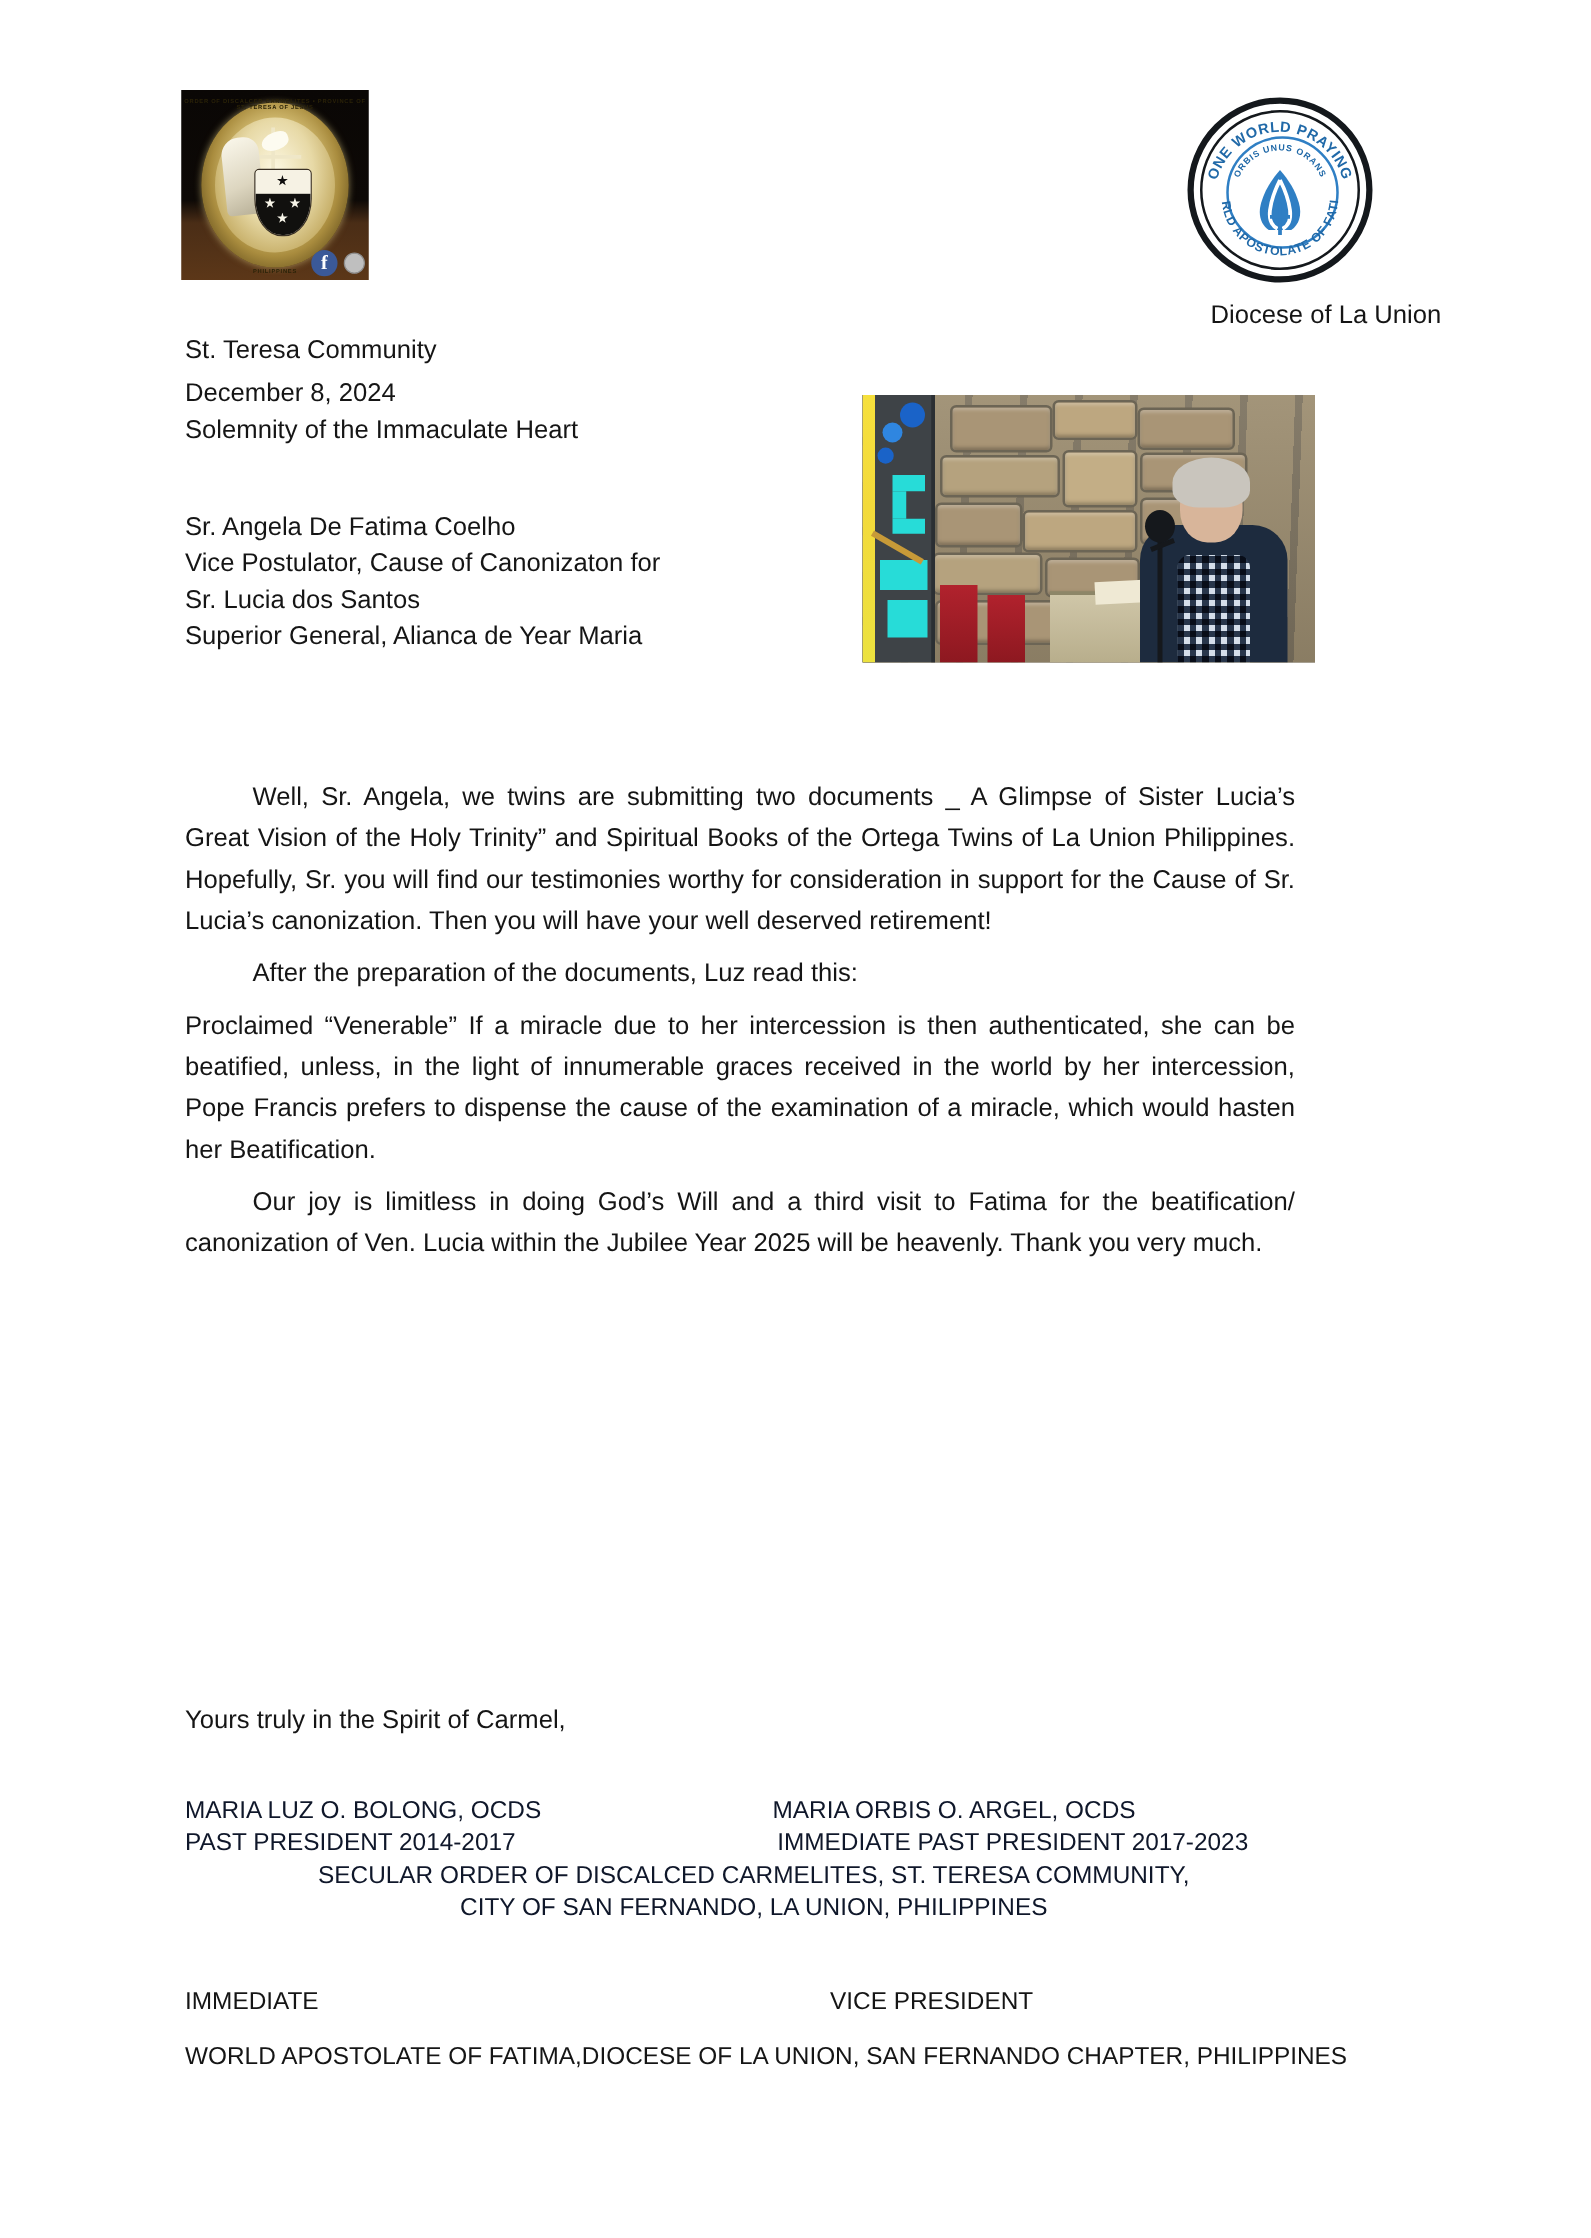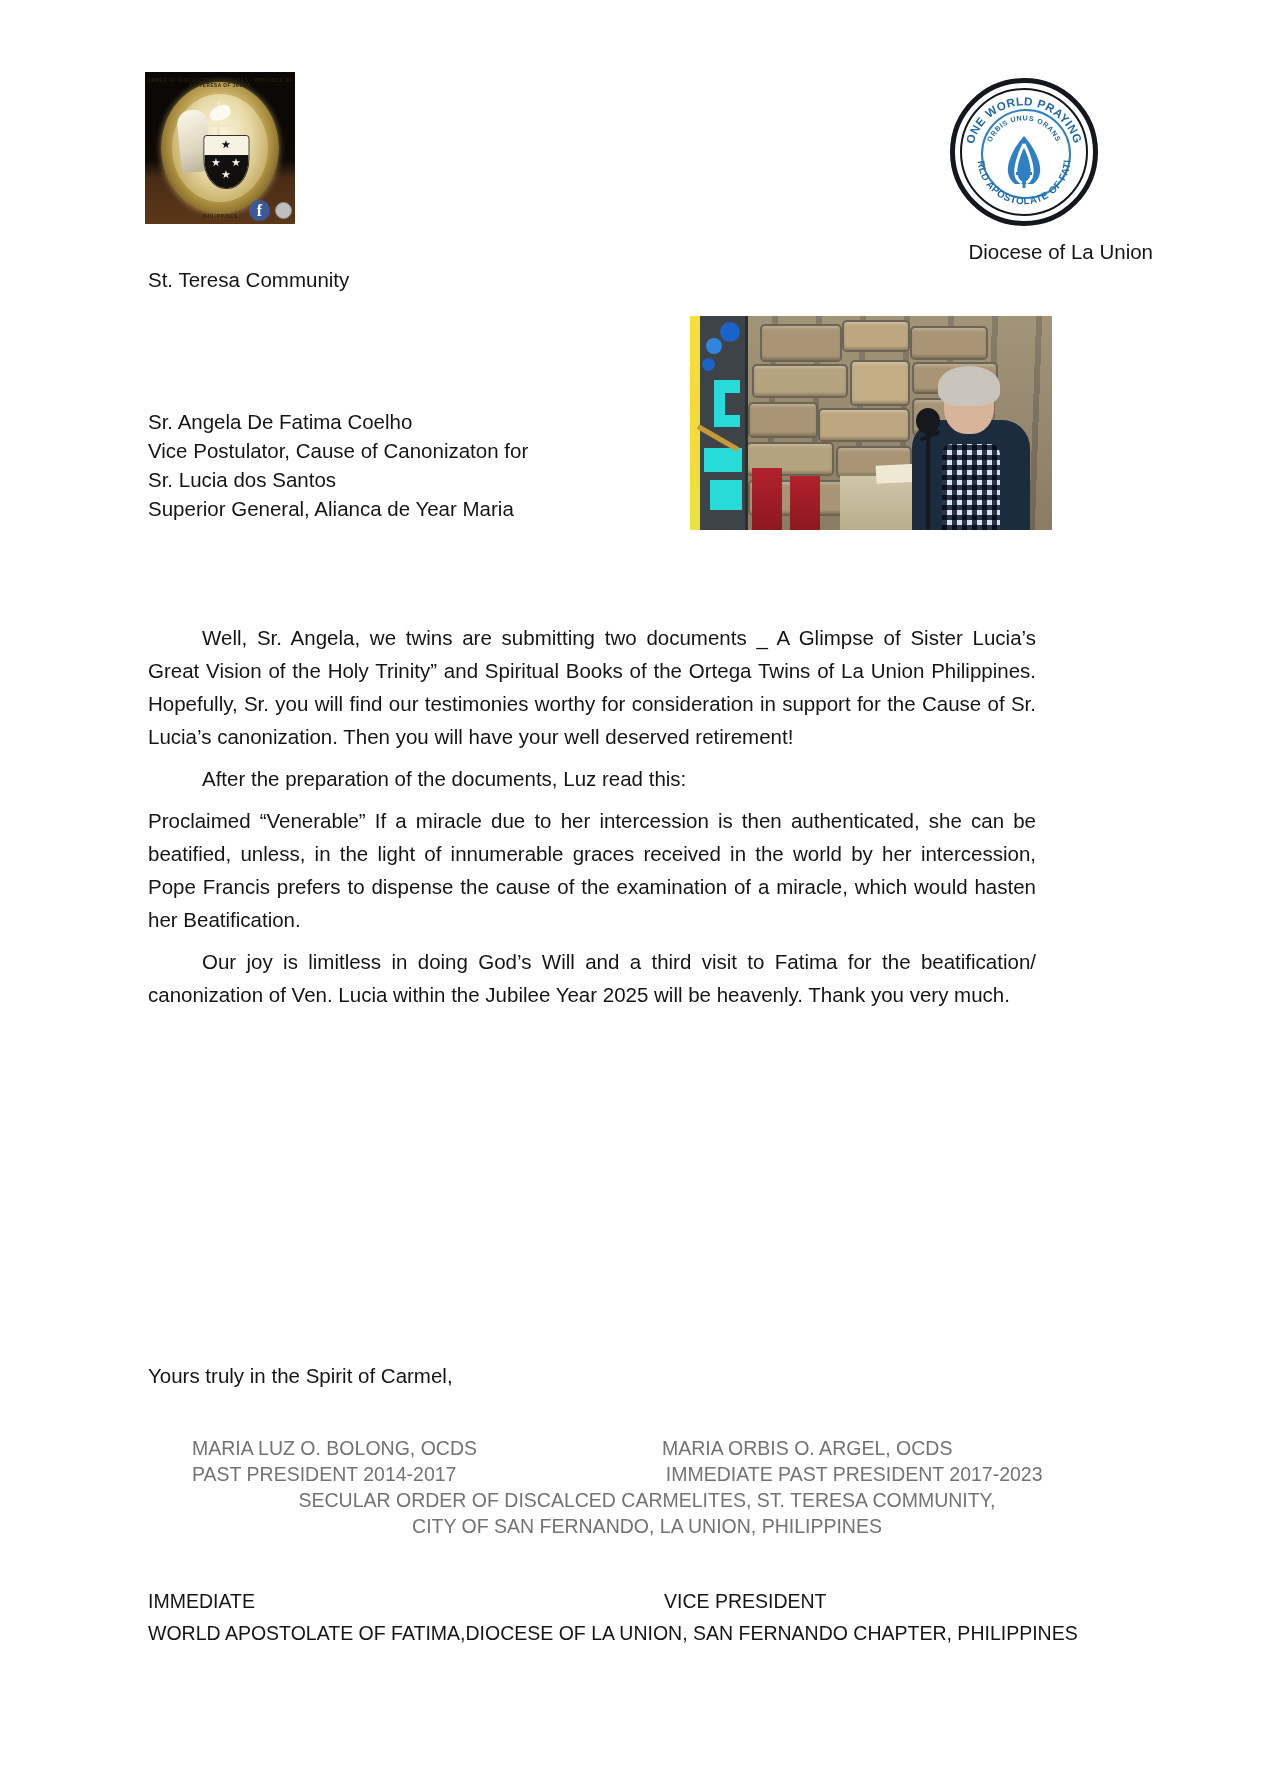--- a/index.html
+++ b/index.html
@@ -431,22 +431,21 @@
     font-size: 20.5px;
     color: #151515;
   }
   .sign-grid {
     position: absolute;
     left: 148px;
     top: 1435px;
     width: 890px;
     font-size: 19.5px;
     line-height: 26px;
-    color: #737373;
-    margin-left: 44px;
+    color: #0f172a;
   }
   .sign-row {
     display: flex;
     justify-content: flex-start;
   }
   .sign-col-left { width: 470px; }
   .sign-col-right { width: 420px; }
   .sign-row.r2 .sign-col-right { padding-left: 8px; }
   .sign-center {
     text-align: center;
@@ -460,21 +459,21 @@
     font-size: 19.5px;
     line-height: 26px;
     color: #151515;
   }
   .footer-roles .roles-row {
     display: flex;
   }
   .footer-roles .role-left { width: 516px; }
   .footer-roles .role-right { width: 374px; }
   .footer-org {
-    margin-top: 6px;
+    margin-top: 18px;
     white-space: nowrap;
   }
 </style>
 </head>
 <body>
 
 <div class="page">
 
   <div class="header">
 
@@ -529,20 +528,24 @@
             <textPath href="#arcInnerTop" startOffset="50%" text-anchor="middle">ORBIS UNUS ORANS</textPath>
           </text>
         </svg>
       </div>
     </div>
 
     <div class="header-label-left">St. Teresa Community</div>
     <div class="header-label-right">Diocese of La Union</div>
   </div>
 
+  <div class="date-block">
+    <div>December 8, 2024</div>
+    <div>Solemnity of the Immaculate Heart</div>
+  </div>
 
   <div class="addressee-block">
     <div>Sr. Angela De Fatima Coelho</div>
     <div>Vice Postulator, Cause of Canonizaton for</div>
     <div>Sr. Lucia dos Santos</div>
     <div>Superior General, Alianca de Year Maria</div>
   </div>
 
   <div class="photo">
     <div class="ph-wall"></div>

